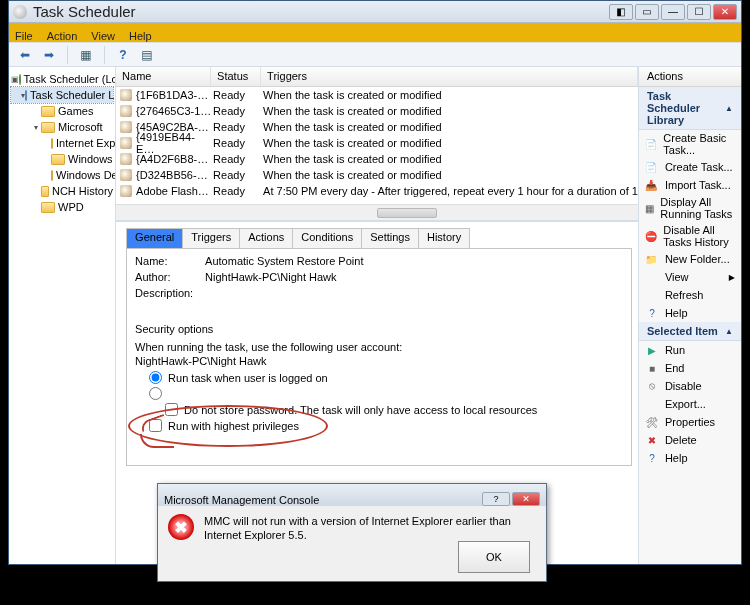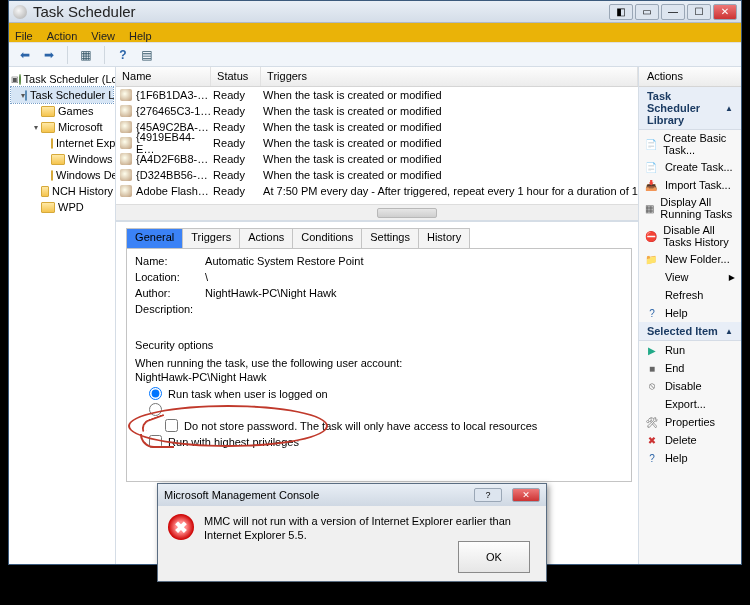--- a/index.html
+++ b/index.html
@@ -46,21 +46,21 @@
   .actions { width: 160px; background: #f7f7f7; overflow: hidden; }
   .act-hdr { height: 20px; background: linear-gradient(#fdfdfd,#ececec); padding: 3px 8px; border-bottom: 1px solid #d5d5d5; font-size: 11px; }
   .act-grp { background: #e8eef7; padding: 3px 8px; font-weight: bold; font-size: 11px; color: #1b3b63; border-bottom: 1px solid #d5dce6; display:flex; justify-content:space-between; align-items:center;}
   .act-item { display: flex; align-items: center; padding: 2px 6px; font-size: 11px; min-height: 18px; }
   .act-item .aicon { width: 14px; height: 14px; margin-right: 6px; display:flex;align-items:center;justify-content:center;font-size:10px;}
   .annot { position: absolute; pointer-events: none; }
   .red-circ { left: 128px; top: 405px; width: 200px; height: 42px; border: 2px solid #c0392b; border-radius: 50%/50%; }
   .red-l1 { left: 140px; top: 418px; width: 26px; height: 10px; border-top: 2px solid #c0392b; border-left: 2px solid #c0392b; border-radius: 12px 0 0 0; transform: rotate(-20deg);}
   .red-l2 { left: 140px; top: 434px; width: 34px; height: 14px; border-bottom: 2px solid #c0392b; border-left: 2px solid #c0392b; border-radius: 0 0 0 14px; }
   .dialog { position: absolute; left: 157px; top: 483px; width: 390px; height: 99px; background: #f0f0f0; border: 1px solid #5a6d82; box-shadow: 2px 2px 6px rgba(0,0,0,.4); }
-  .dlg-title { height: 22px; background: linear-gradient(#e9eff6,#cfd8e3); display: flex; align-items: center; padding: 0 6px; font-size: 11px; gap: 8px; }
+  .dlg-title { height: 22px; background: linear-gradient(#e9eff6,#cfd8e3); display: flex; align-items: flex-end; padding: 0 6px; font-size: 11px; }
   .dlg-title .title { flex: 1; }
   .dlg-title .sbtn { width: 28px; height: 14px; margin-left: 2px; background: #dde5ef; border: 1px solid #9aa7b6; display: flex; align-items: center; justify-content: center; font-size: 9px; border-radius: 2px; }
   .dlg-title .sbtn.cl { background: linear-gradient(#e77,#c33); color: #fff; }
   .dlg-body { display: flex; padding: 8px 10px; }
   .err-icon { width: 26px; height: 26px; border-radius: 50%; background: radial-gradient(circle,#f88 30%,#c00 70%); display: flex; align-items: center; justify-content: center; color: #fff; font-weight: bold; font-size: 16px; margin-right: 10px; flex-shrink:0;}
   .dlg-msg { font-size: 11px; line-height: 14px; }
   .dlg-btns { position: absolute; right: 16px; bottom: 8px; }
   .dlg-btns button { width: 72px; height: 32px; background: linear-gradient(#fdfdfd,#e6e6e6); border: 1px solid #8a8a8a; font-size: 11px; }
   .arrow-blue-l{color:#2b64a8;} .arrow-blue-r{color:#2b64a8;}
 </style>
@@ -201,24 +201,20 @@
             <div class="tab">Triggers</div>
             <div class="tab">Actions</div>
             <div class="tab">Conditions</div>
             <div class="tab">Settings</div>
             <div class="tab">History</div>
           </div>
         <div class="tabbody">
           <div class="frow">
               <span class="lbl">Name:</span>
               <span>Automatic System Restore Point</span>
-            </div>
-          <div class="frow">
-              <span class="lbl">Location:</span>
-              <span>\</span>
             </div>
           <div class="frow">
               <span class="lbl">Author:</span>
               <span>NightHawk-PC\Night Hawk</span>
             </div>
           <div class="frow">
               <span class="lbl">Description:</span>
             </div>
           <div class="sec-title">Security options</div>
           <div>When running the task, use the following user account:</div>

